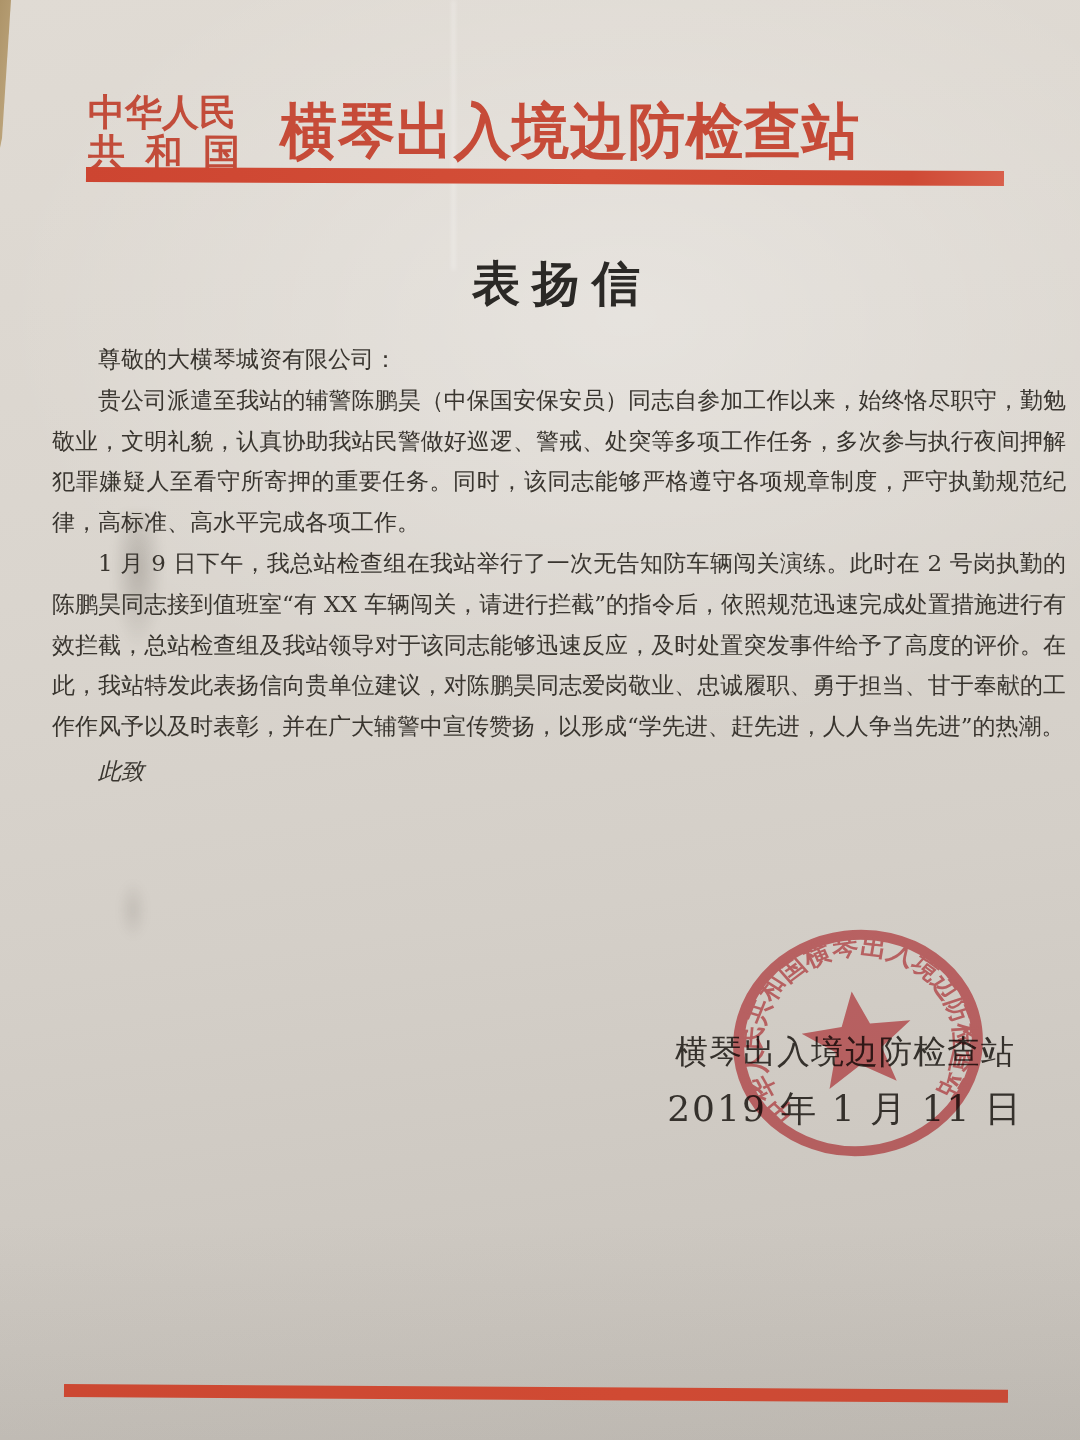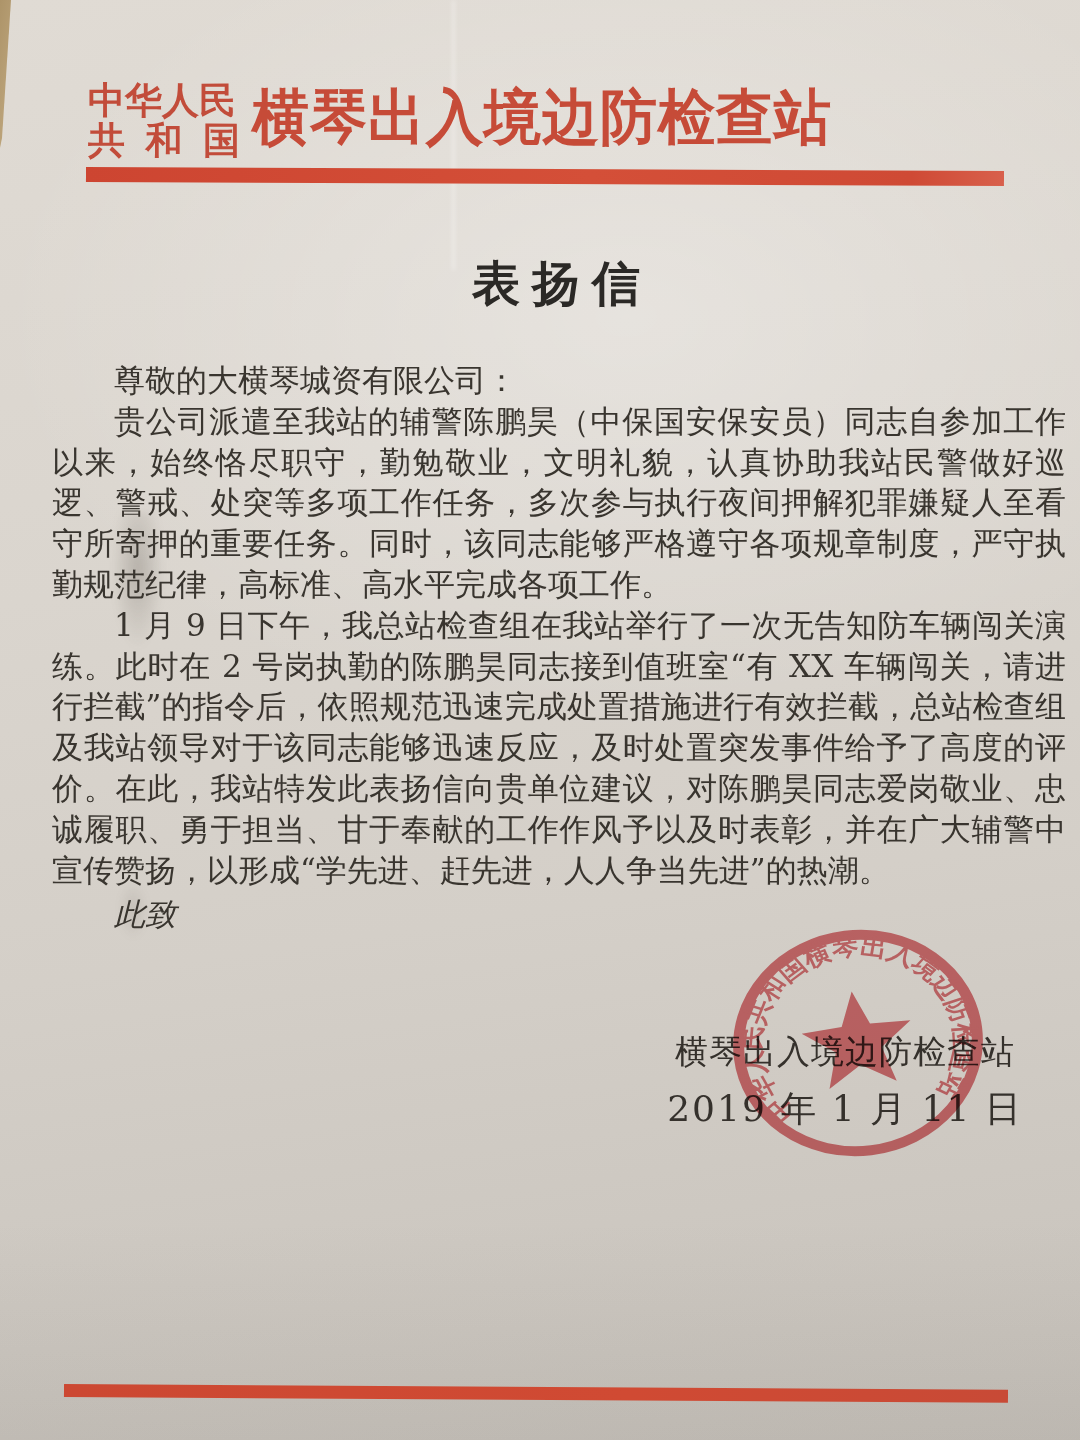--- a/index.html
+++ b/index.html
@@ -34,22 +34,22 @@
     background:radial-gradient(ellipse, rgba(92,86,78,0.14), rgba(92,86,78,0) 70%);
     filter:blur(3px);
   }
   .shade-bottom{
     position:absolute;left:0;bottom:0;width:1080px;height:220px;
     background:linear-gradient(to bottom, rgba(60,55,50,0) , rgba(60,55,50,0.07));
   }
 
   
   .letterhead{
-    position:absolute;left:88px;top:80px;width:930px;
-    display:flex;align-items:flex-start;color:#c24c3a;
+    position:absolute;left:88px;top:92px;width:930px;
+    display:flex;align-items:center;color:#c24c3a;gap:28px;
   }
   .org-short{
     width:152px;font-weight:bold;font-size:37px;line-height:40px;
     color:#c24c3a;flex:0 0 auto;
   }
   .org-short .l2{width:152px;text-align:justify;text-align-last:justify;}
   .org-full{
     font-size:57px;font-weight:bold;letter-spacing:1px;margin-left:12px;
     color:#c64b38;white-space:nowrap;transform:scaleY(1.06);transform-origin:center;
   }
@@ -61,22 +61,22 @@
 
   
   .doc-title{
     position:absolute;left:0;top:252px;width:1080px;text-align:center;
     font-size:48px;font-weight:bold;letter-spacing:12px;color:#2b2926;
     transform:translateX(22px);
   }
 
   
   .body-block{
-    position:absolute;left:52px;top:360px;width:1014px;
-    font-size:31px;line-height:40.8px;color:#39352f;
+    position:absolute;left:52px;top:339px;width:1014px;
+    font-size:23px;line-height:40.8px;color:#39352f;
     text-align:justify;text-justify:inter-character;
   }
   .body-block p{margin:0;text-indent:2em;}
   .salutation{text-indent:0;}
   .closing{text-indent:2em;margin-top:4px !important;font-style:italic;}
 
   
   .sig-block{
     position:absolute;left:655px;top:1030px;width:380px;text-align:center;
     color:#35312c;z-index:2;

